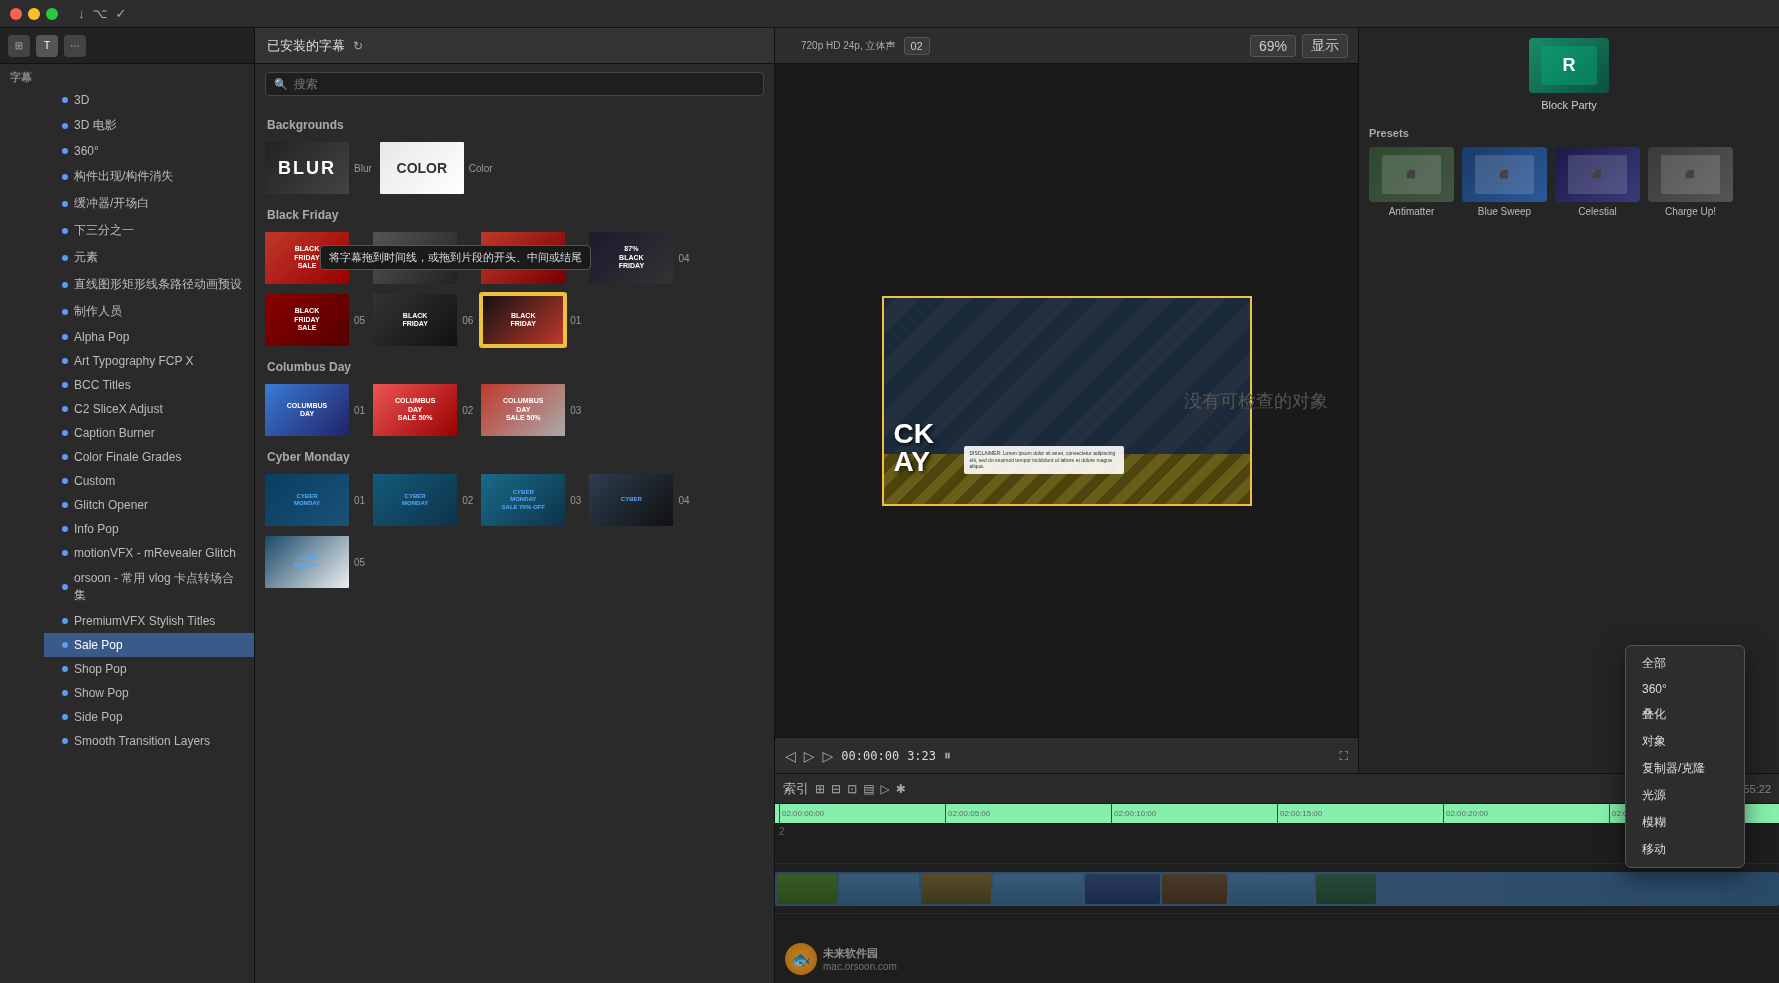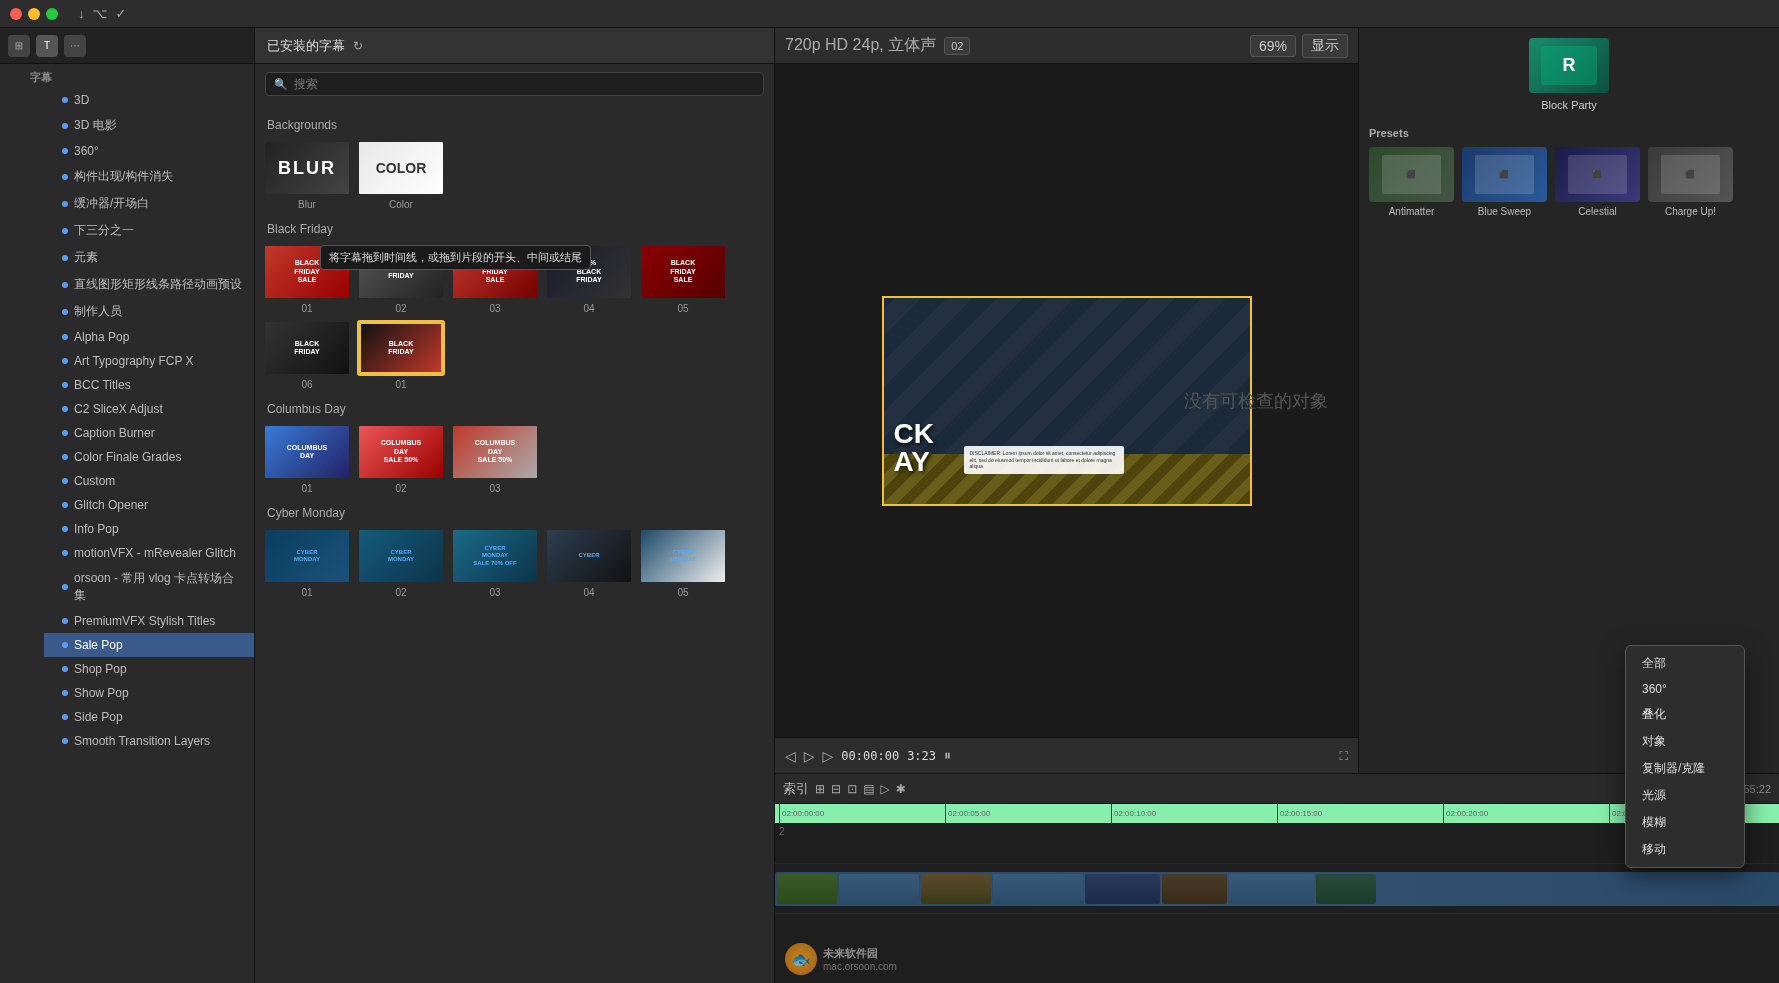--- a/index.html
+++ b/index.html
@@ -63,21 +63,20 @@
       font-size: 10px; color: #aaa;
       cursor: pointer;
     }
     .sidebar-tab-icon.active { background: #555; color: #fff; }
 
     .sidebar-section-header {
       padding: 6px 10px 3px;
       font-size: 11px;
       color: #888;
       font-weight: 600;
-      margin-left: 20px;
     }
 
     .sidebar-item {
       padding: 5px 10px 5px 18px;
       font-size: 12px;
       color: #bbb;
       cursor: pointer;
       display: flex;
       align-items: center;
       gap: 6px;
@@ -129,34 +128,34 @@
       flex: 1;
       overflow-y: auto;
       padding: 4px 8px;
     }
     .content-scroll::-webkit-scrollbar { width: 6px; }
     .content-scroll::-webkit-scrollbar-thumb { background: #444; border-radius: 3px; }
 
     .section-label {
       font-size: 12px;
       color: #aaa;
-      font-weight: 400;
+      font-weight: 700;
       margin: 10px 4px 8px;
     }
 
     .thumbnail-grid {
       display: flex;
       flex-wrap: wrap;
       gap: 6px;
       margin-bottom: 12px;
     }
 
     .thumb-item {
       display: flex;
-      flex-direction: column;
+      flex-direction: row;
       align-items: center;
       gap: 3px;
       cursor: pointer;
     }
     .thumb-img {
       width: 88px;
       height: 56px;
       border-radius: 3px;
       overflow: hidden;
       position: relative;
@@ -235,21 +234,21 @@
 
     .preview-toolbar {
       height: 36px;
       background: #2d2d2d;
       display: flex;
       align-items: center;
       padding: 0 10px;
       gap: 8px;
       border-bottom: 1px solid #111;
     }
-    .preview-info { font-size: 16px; color: #aaa; }
+    .preview-info { font-size: 10px; color: #aaa; margin-left: 16px; }
     .preview-btn {
       background: #3a3a3a;
       border: 1px solid #555;
       border-radius: 3px;
       color: #ccc;
       font-size: 14px;
       padding: 2px 8px;
       cursor: pointer;
     }
     .preview-num {

